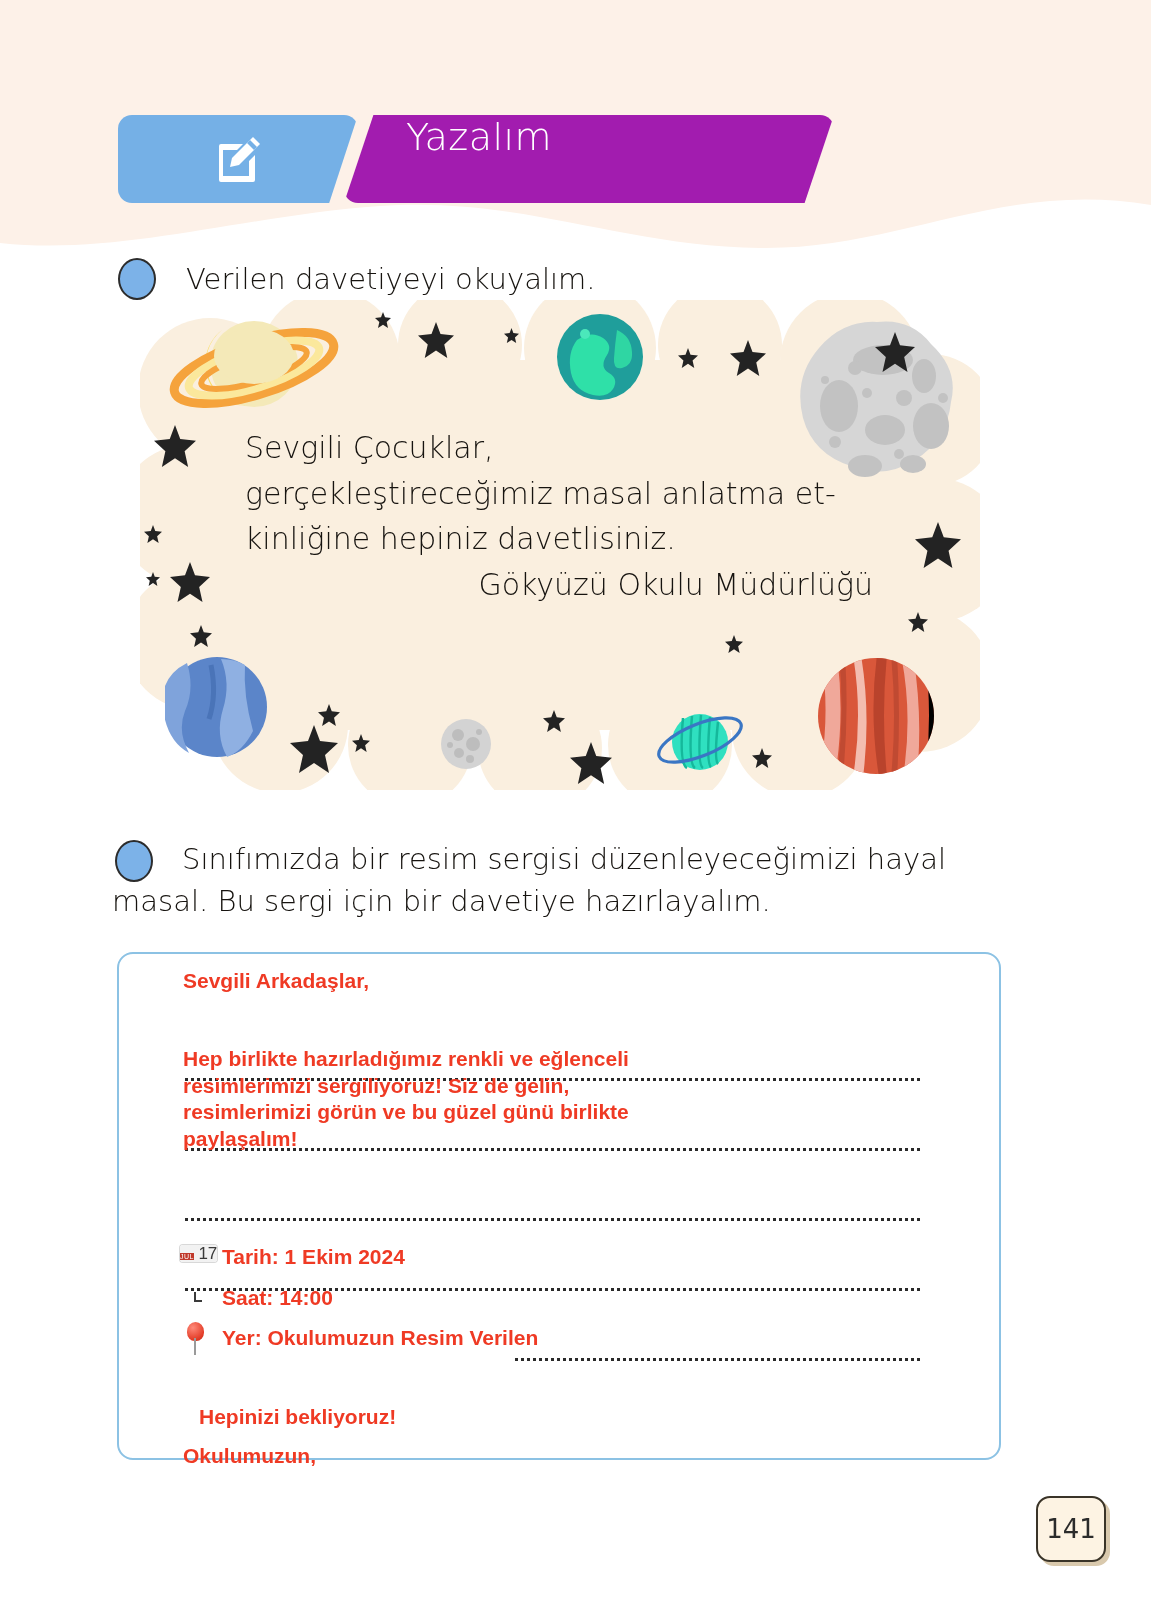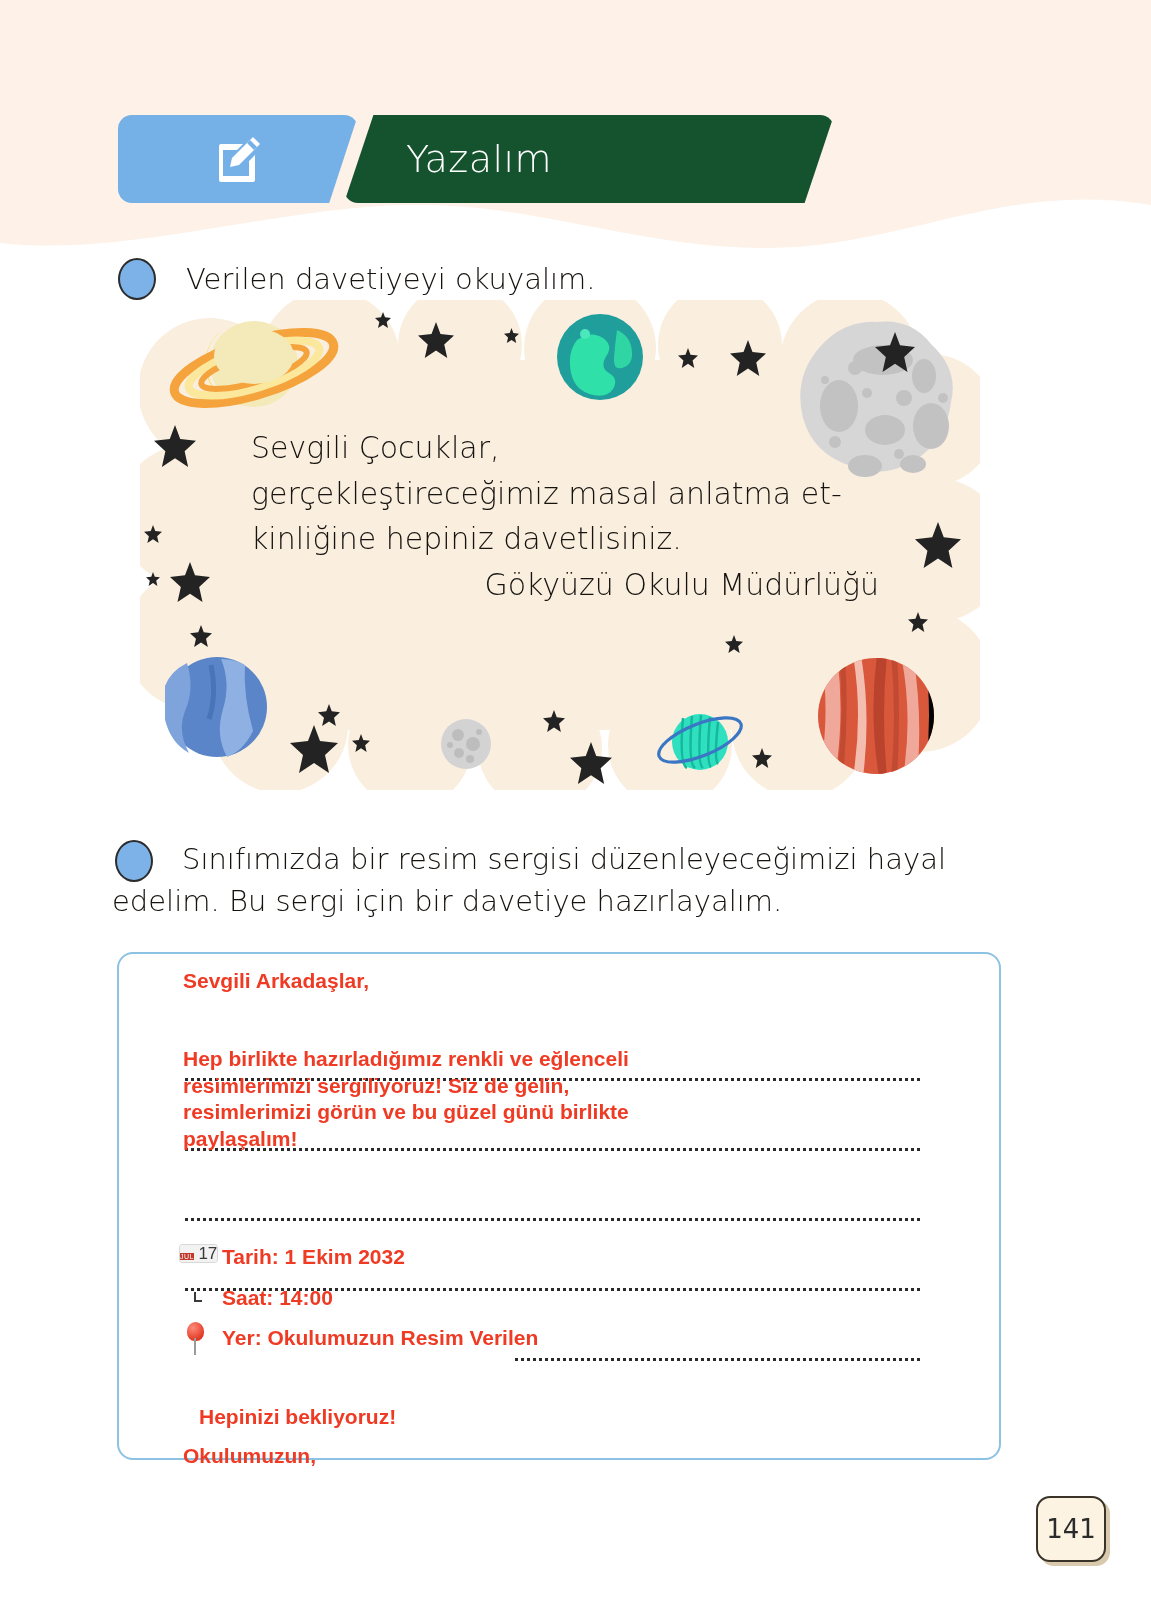--- a/index.html
+++ b/index.html
@@ -42,24 +42,24 @@
     border-radius: 14px;
     position: relative;
     display: flex;
     align-items: center;
     justify-content: center;
     clip-path: polygon(0 0, 100% 0, 88% 100%, 0 100%);
   }
   .hdr-label-pill {
     width: 490px;
     margin-left: -14px;
-    background: #14532d;
+    background: #a21caf;
     border-radius: 14px;
     display: flex;
-    align-items: center;
+    align-items: flex-start;
     clip-path: polygon(6% 0, 100% 0, 94% 100%, 0 100%);
   }
   .hdr-label-pill span {
     margin-left: 62px;
     color: #ffffff;
     font-size: 38px;
     letter-spacing: 0.5px;
     font-family: "DejaVu Sans", sans-serif;
     font-weight: 300;
   }
@@ -101,21 +101,20 @@
     position: absolute;
     left: 105px;
     top: 125px;
     width: 640px;
     font-family: "DejaVu Sans", sans-serif;
     font-weight: 300;
     font-size: 30px;
     color: #16130f;
     line-height: 1.52;
     z-index: 5;
-    margin-left: 6px;
   }
   .invite-line-indent { display: block; padding-left: 28px; }
   .invite-sign { display: block; text-align: right; padding-right: 12px; }
 
   .deco { position: absolute; z-index: 4; }
 
   
   .star { position: absolute; z-index: 4; }
 
   
@@ -461,21 +460,21 @@
 
   <div class="invite-text">
     <span>Sevgili Çocuklar,</span><br>
     <span>gerçekleştireceğimiz masal anlatma et-</span><br>
     <span>kinliğine hepiniz davetlisiniz.</span>
     <span class="invite-sign">Gökyüzü Okulu Müdürlüğü</span>
   </div>
 </div>
 
 <div class="bullet-dot" style="left:115px; top:840px;"></div>
-<div class="instr instr-2">Sınıfımızda bir resim sergisi düzenleyeceğimizi hayal edelim. Bu sergi için bir davetiye hazırlayalım.</div>
+<div class="instr instr-2">Sınıfımızda bir resim sergisi düzenleyeceğimizi hayal masal. Bu sergi için bir davetiye hazırlayalım.</div>
 
 <div class="answer-box"></div>
 
 <div class="dotline" style="left:185px; top:1078px; width:735px;"></div>
 <div class="dotline" style="left:185px; top:1148px; width:735px;"></div>
 <div class="dotline" style="left:185px; top:1218px; width:735px;"></div>
 <div class="dotline" style="left:185px; top:1288px; width:735px;"></div>
 <div class="dotline" style="left:515px; top:1358px; width:405px;"></div>
 
 <div class="red-text" style="left:183px; top:968px;">Sevgili Arkadaşlar,</div>
@@ -483,21 +482,21 @@
 resimlerimizi sergiliyoruz! Siz de gelin,
 resimlerimizi görün ve bu güzel günü birlikte
 paylaşalım!</div>
 
 <span class="mini-ico" style="left:180px; top:1244px;">
   <span class="cal-ico">
     <span class="cal-top">JUL</span>
     <span class="cal-day">17</span>
   </span>
 </span>
-<div class="red-text" style="left:222px; top:1244px;">Tarih: 1 Ekim 2032</div>
+<div class="red-text" style="left:222px; top:1244px;">Tarih: 1 Ekim 2024</div>
 
 <span class="mini-ico" style="left:180px; top:1286px;">
   <span class="clock-ico"></span>
 </span>
 <div class="red-text" style="left:222px; top:1285px;">Saat: 14:00</div>
 
 <span class="mini-ico" style="left:186px; top:1322px;">
   <span class="pin-ico"><span class="pin-head"></span><span class="pin-stick"></span></span>
 </span>
 <div class="red-text" style="left:222px; top:1325px;">Yer: Okulumuzun Resim Verilen</div>

